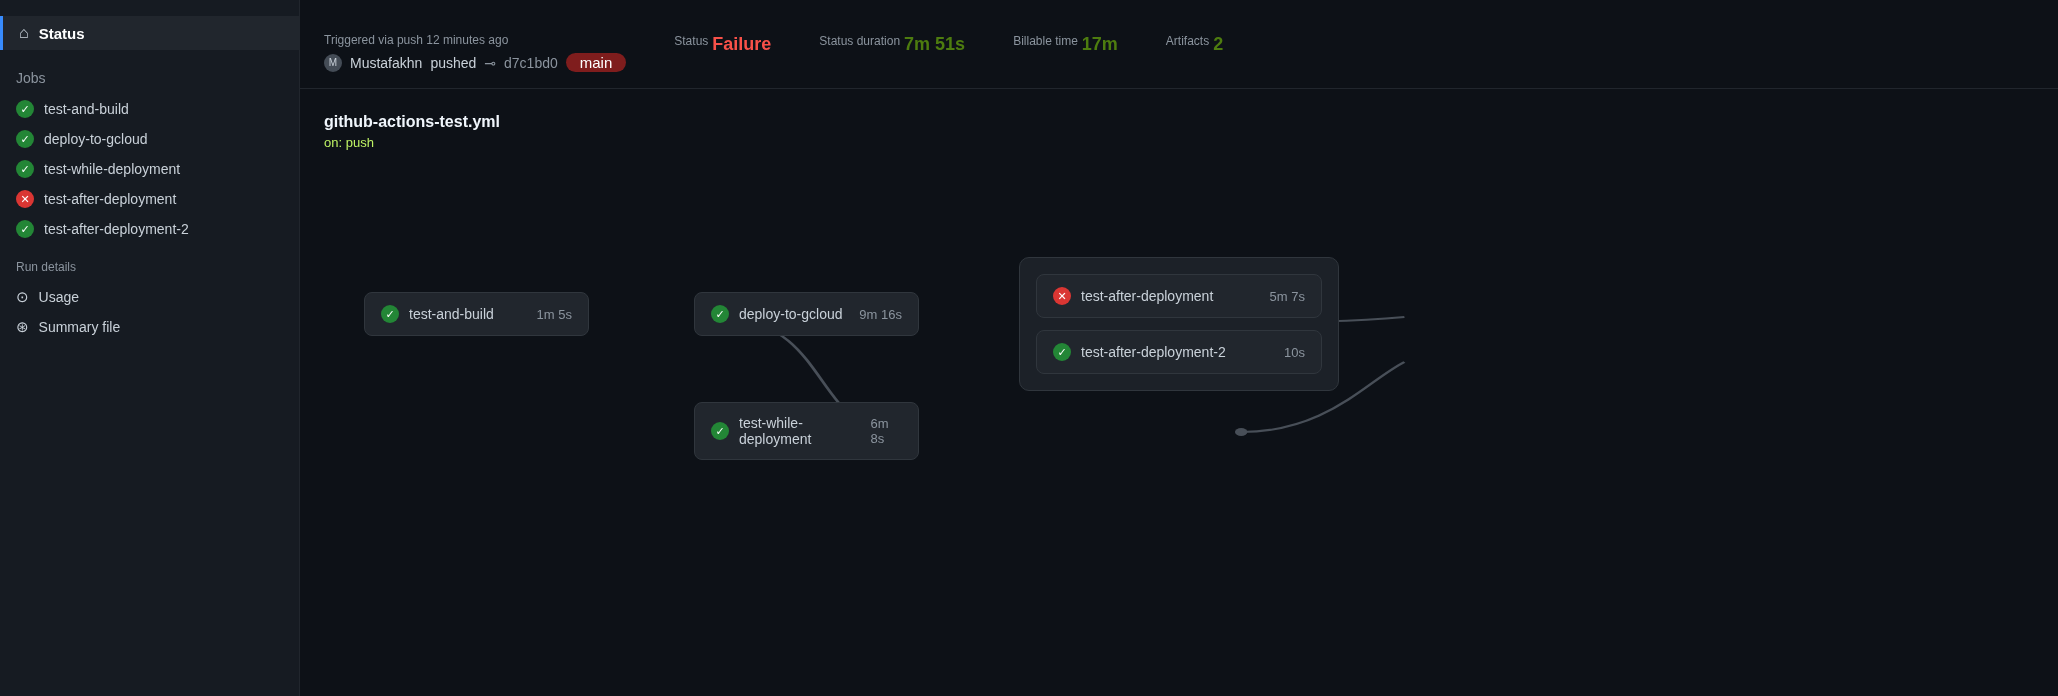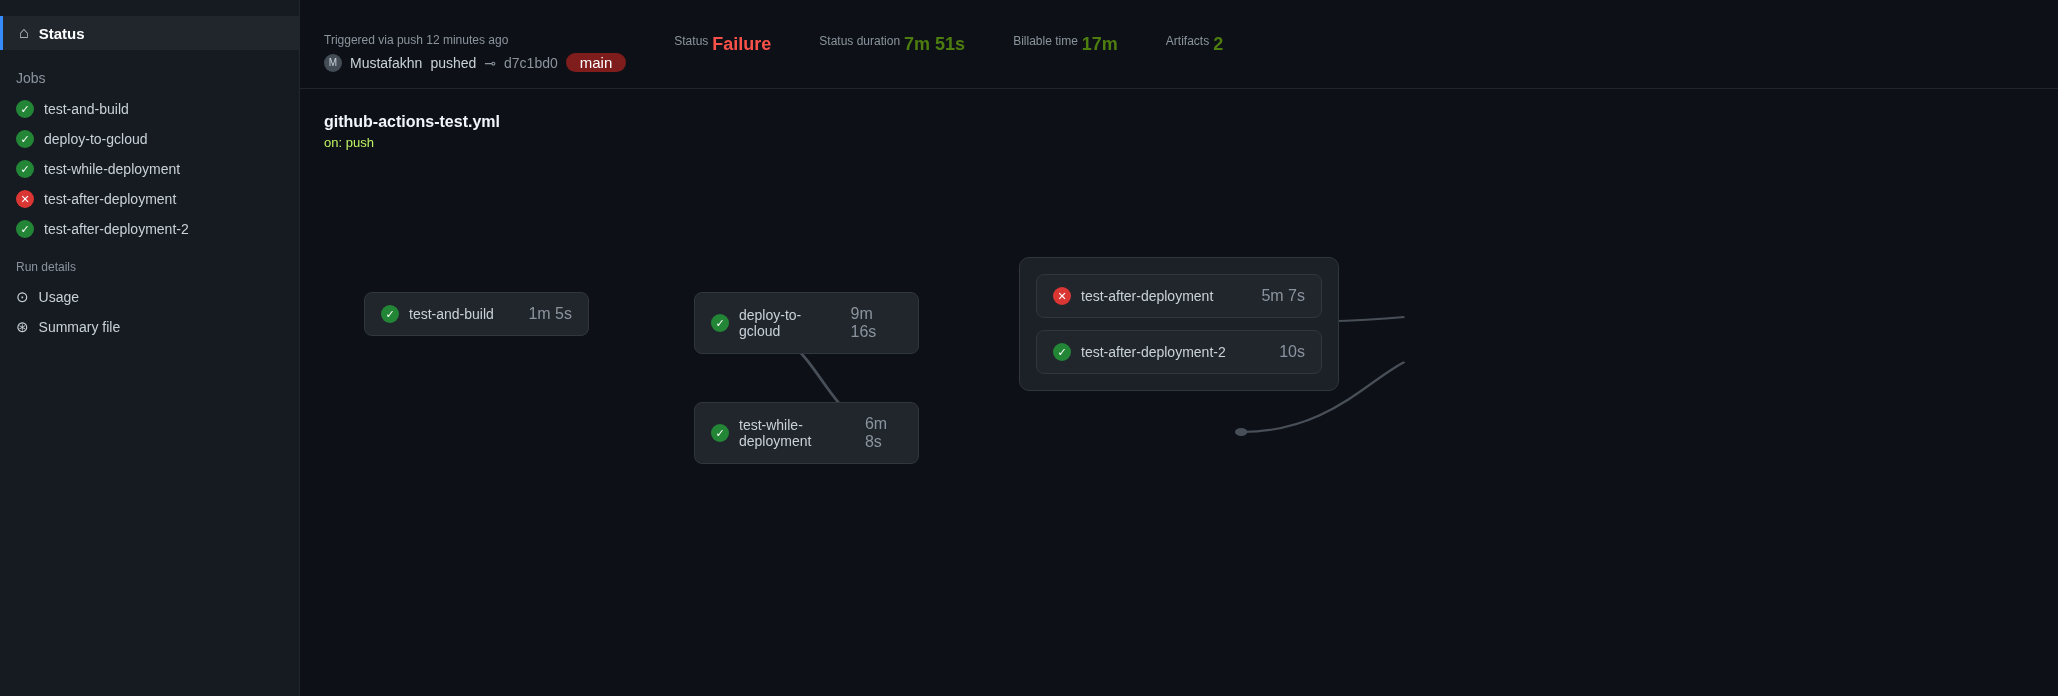--- a/index.html
+++ b/index.html
@@ -241,21 +241,21 @@
       cursor: pointer;
     }
 
     .node-label {
       font-size: 14px;
       color: #c9d1d9;
       font-weight: 500;
     }
 
     .node-duration {
-      font-size: 16px;
+      font-size: 13px;
       color: #8b949e;
       margin-left: auto;
     }
 
     
     .workflow-group {
       position: absolute;
       background-color: #1c2128;
       border: 1px solid #30363d;
       border-radius: 10px;

